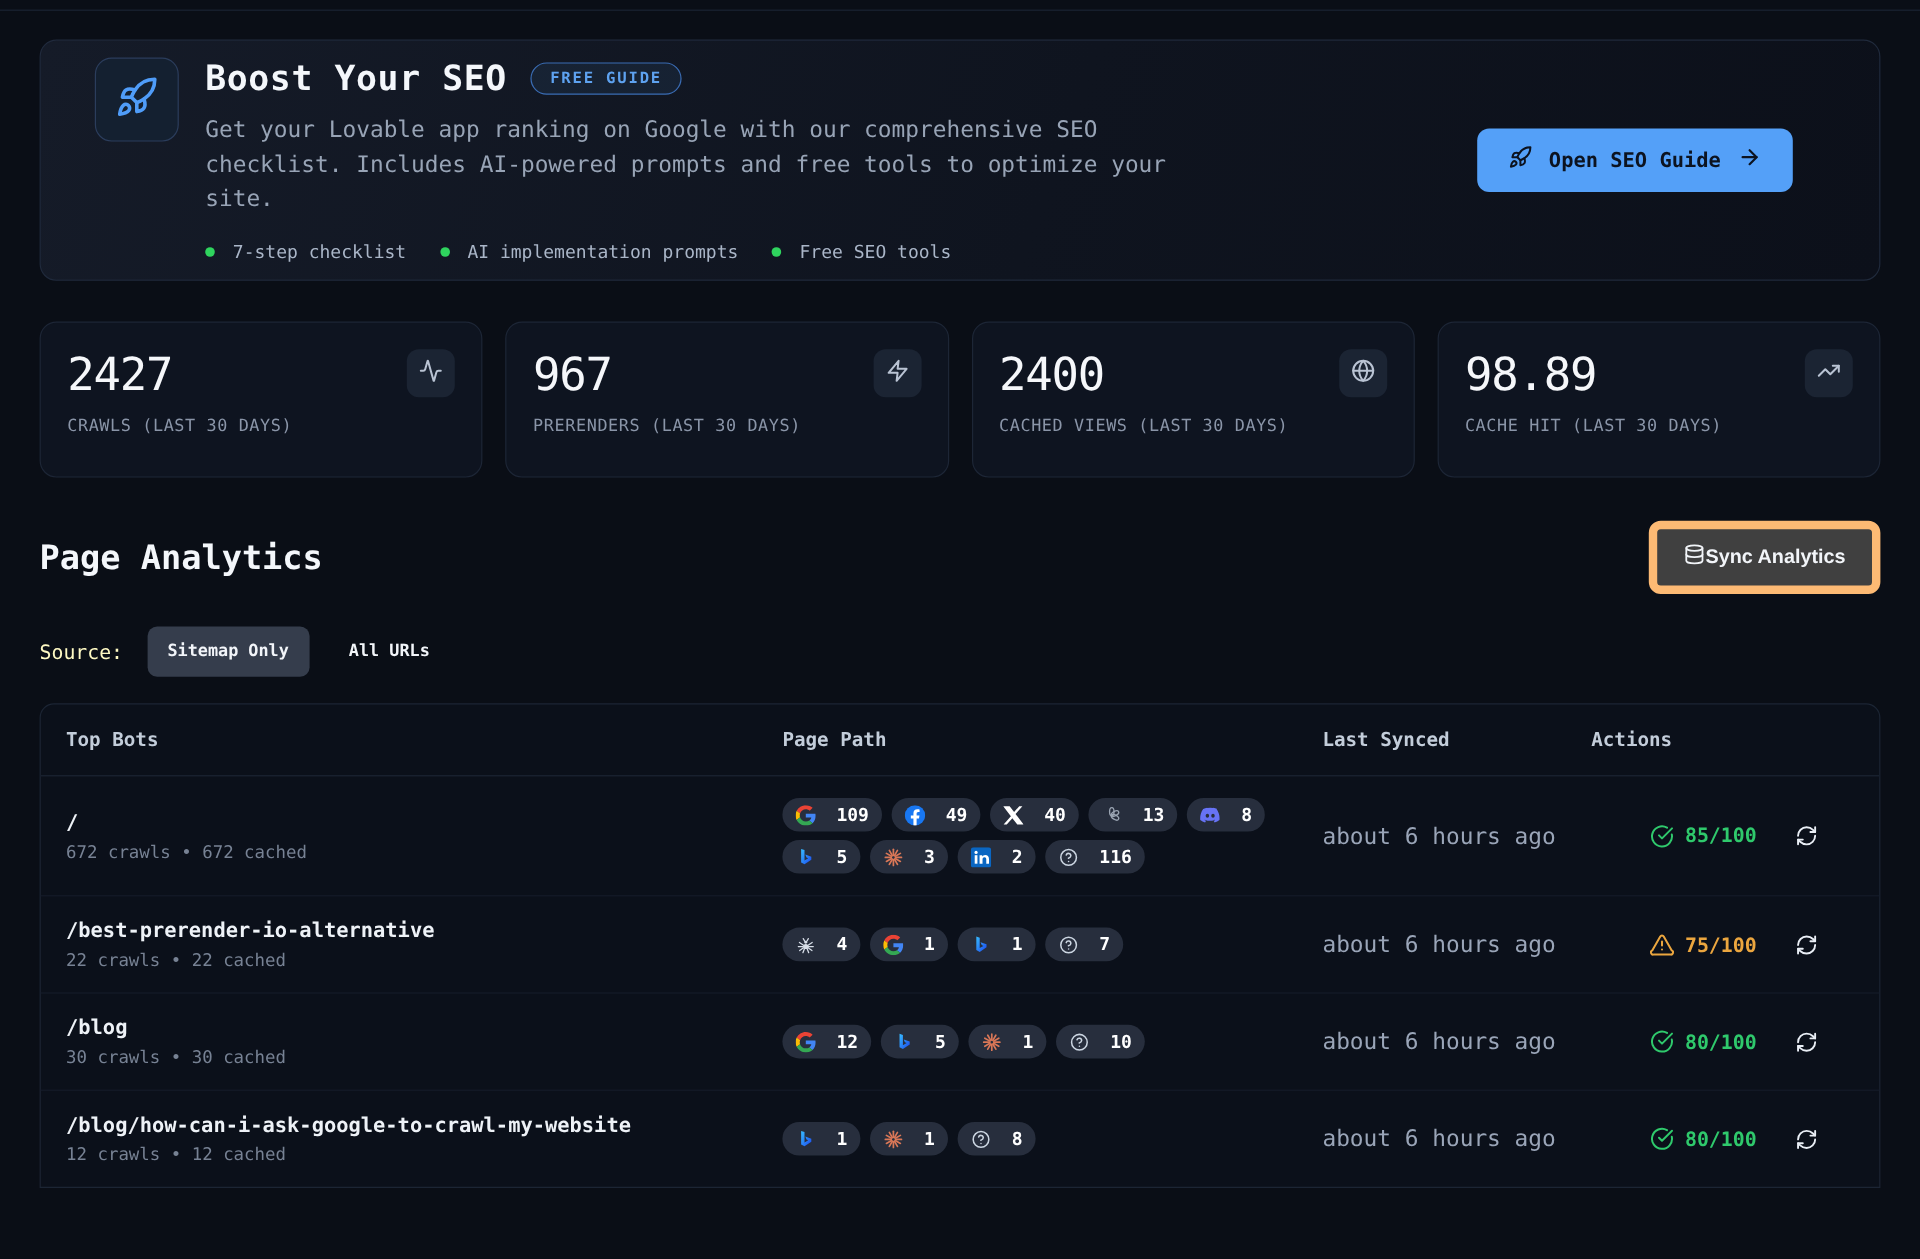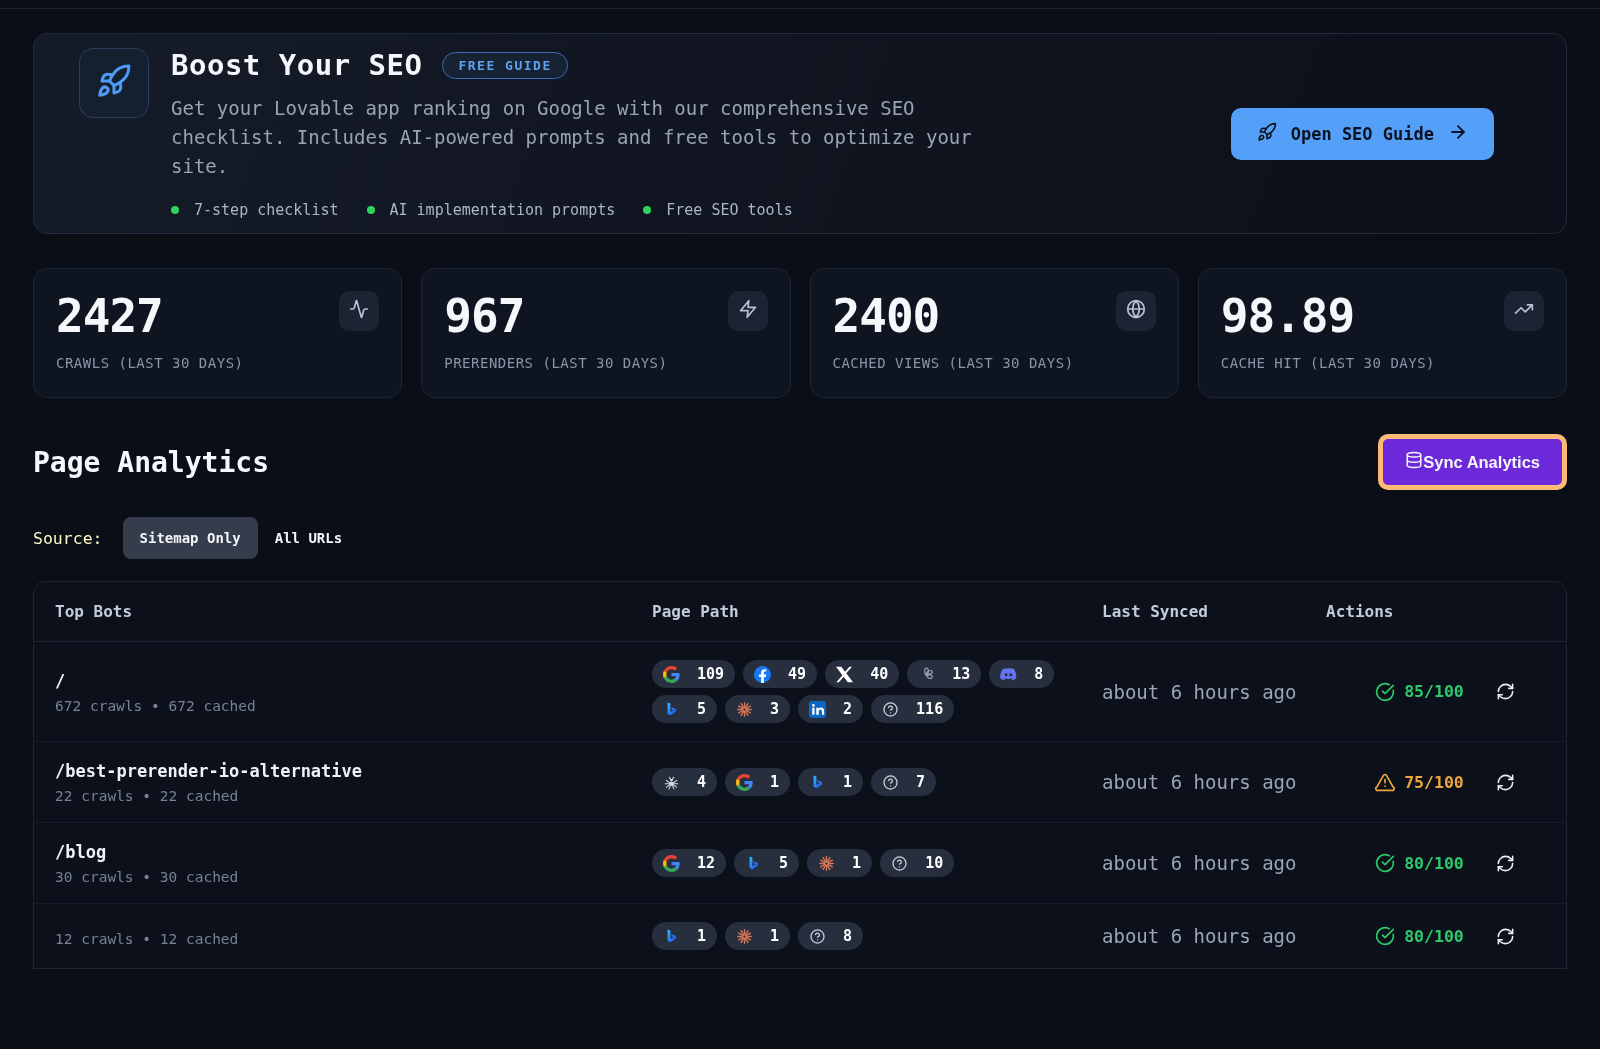--- a/index.html
+++ b/index.html
@@ -47,35 +47,35 @@
     font-family:inherit; font-size:17px; font-weight:bold; cursor:pointer;
   }
   .cta-btn svg { width:20px; height:20px; }
 
   
   .stats-row { margin-top:34px; display:grid; grid-template-columns:repeat(4,1fr); gap:19px; }
   .stat-card {
     height:130px; background:#0e1420; border:1px solid #1d2636; border-radius:14px;
     padding:24px 22px; position:relative;
   }
-  .stat-value { font-size:46px; font-weight:bold; color:#f5f7fa; letter-spacing:-1px; line-height:1; }
+  .stat-value { font-size:38px; font-weight:normal; color:#f5f7fa; letter-spacing:-1px; line-height:1; }
   .stat-label { margin-top:16px; font-size:14px; color:#8a95a8; letter-spacing:.5px; }
   .stat-icon-tile {
     position:absolute; top:22px; right:22px; width:40px; height:40px;
     background:#1b2433; border-radius:10px; color:#b9c3d3;
     display:flex; align-items:center; justify-content:center;
   }
   .stat-icon-tile svg { width:20px; height:20px; }
 
   
   .pa-header { margin-top:36px; display:flex; align-items:center; justify-content:space-between; }
   .pa-title { font-size:28px; font-weight:bold; color:#f4f7fb; }
   .sync-btn {
     display:flex; align-items:center; gap:0;
-    background:#6d28d9; border:5px solid #fdba74; border-radius:10px;
+    background:#404040; border:7px solid #fdba74; border-radius:10px;
     color:#f2f5f9; font-family:"Liberation Sans","DejaVu Sans",sans-serif;
     font-size:16.5px; font-weight:bold; padding:12px 22px; cursor:pointer;
   }
   .sync-btn svg { width:18px; height:18px; }
 
   
   .source-row { margin-top:26px; display:flex; align-items:center; gap:20px; height:44px; }
   .source-label { font-size:16.5px; color:#fef9c3; }
   .src-pill {
     font-family:inherit; font-size:14px; font-weight:bold; color:#f2f5f9;
@@ -230,21 +230,21 @@
             <path d="M3 5v14a9 3 0 0 0 18 0V5"></path>
             <path d="M3 12a9 3 0 0 0 18 0"></path>
           </svg>
       </span>
       <span>Sync Analytics</span>
     </button>
   </div>
 
   <div class="source-row">
     <span class="source-label">Source:</span>
-    <div id="source-options" style="display:flex;align-items:center;">
+    <div id="source-options" style="display:flex;gap:16px;align-items:center;">
         <button class="src-pill selected">Sitemap Only</button>
         <button class="src-pill">All URLs</button>
       </div>
   </div>
 
   <div class="table">
     <div class="thead" id="thead">
         <div class="th">Top Bots</div>
         <div class="th">Page Path</div>
         <div class="th">Last Synced</div>
@@ -549,20 +549,21 @@
                 <path d="M21 3v5h-5"></path>
                 <path d="M21 12a9 9 0 0 1-9 9 9.75 9.75 0 0 1-6.74-2.74L3 16"></path>
                 <path d="M8 16H3v5"></path>
               </svg>
       </button>
     </div>
   </div>
 
   <div class="trow">
     <div class="cell cell-path">
+      <div class="path">/blog/how-can-i-ask-google-to-crawl-my-website</div>
       <div class="sub">12 crawls • 12 cached</div>
     </div>
     <div class="cell cell-bots">
   <span class="badge">
     <span class="badge-icon">
                 <svg viewBox="0 0 24 24">
                   <defs>
                     <linearGradient id="bingGrad" x1="0" y1="0" x2="1" y2="1">
                       <stop offset="0" stop-color="#37BDFF"></stop>
                       <stop offset="1" stop-color="#1B48EF"></stop>

